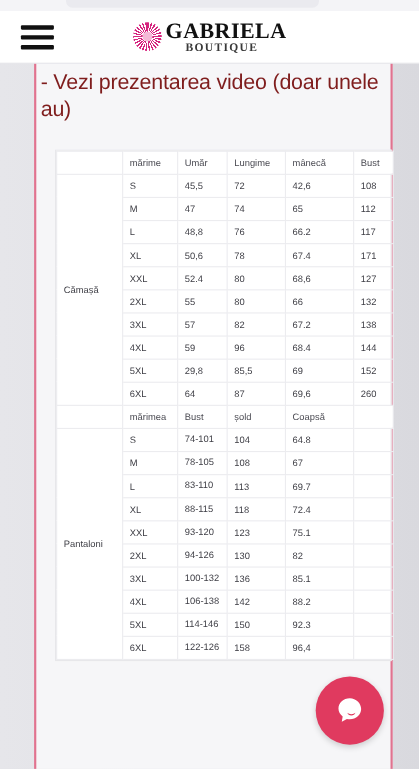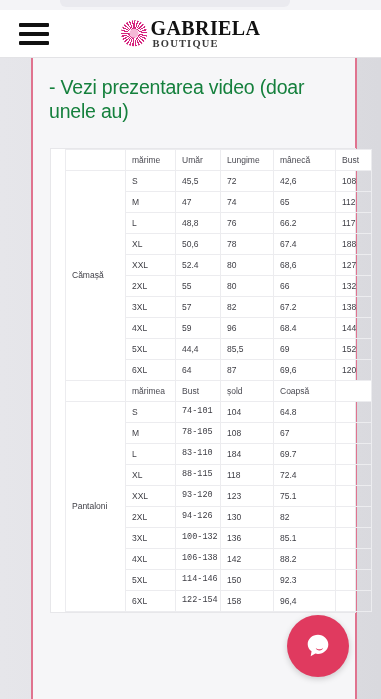--- a/index.html
+++ b/index.html
@@ -72,49 +72,48 @@
     letter-spacing: 0.4px;
     color: #111;
   }
   .logo-sub {
     font-family: "Liberation Serif", serif;
     font-weight: bold;
     font-size: 10.5px;
     letter-spacing: 1.2px;
     color: #3a3a3a;
     margin-top: 1px;
-    margin-left: 2px;
+    margin-left: 18px;
   }
 
   
   .page-frame {
     position: absolute;
     top: 58px; left: 31px;
     width: 326px; height: 641px;
     background: #f6f6f8;
     border-left: 2px solid #e0738f;
     border-right: 2px solid #e0738f;
   }
 
   .intro-text {
-    margin: 12px;
+    margin: 0;
     padding: 6px 8px 4px 4px;
     font-size: 19.5px;
     line-height: 1.22;
-    color: #15803d;
+    color: #7f1d1d;
     letter-spacing: -0.2px;
   }
 
   
   .table-wrap {
     margin: 20px 0 0 17px;
     width: 306px;
     background: #fff;
     border: 1px solid #e7e7ea;
-    padding-left: 14px;
   }
   table.size-table {
     border-collapse: collapse;
     width: 100%;
     table-layout: fixed;
     font-size: 8.5px;
     color: #3d3d44;
   }
   table.size-table td, table.size-table th {
     border: 1px solid #ececef;
@@ -141,21 +140,20 @@
     padding-left: 0;
     color: #3d3d44;
     margin-left: 24px;
   }
   td.c3 { padding-left: 12px; }
   td.range {
     font-size: 8.5px;
     line-height: 0.62;
     word-break: break-all;
     padding-left: 6px;
-    font-family: Liberation Mono, monospace;
   }
 
   
   .chat-btn {
     position: absolute;
     right: 6px; bottom: 22px;
     width: 62px; height: 62px; border-radius: 50%;
     background: #e03a5f;
     display: flex; align-items: center; justify-content: center;
     cursor: pointer;
@@ -231,21 +229,21 @@
               <td>48,8</td>
               <td>76</td>
               <td class="c3">66.2</td>
               <td>117</td>
             </tr>
             <tr>
               <td>XL</td>
               <td>50,6</td>
               <td>78</td>
               <td class="c3">67.4</td>
-              <td>188</td>
+              <td>171</td>
             </tr>
             <tr>
               <td>XXL</td>
               <td>52.4</td>
               <td>80</td>
               <td class="c3">68,6</td>
               <td>127</td>
             </tr>
             <tr>
               <td>2XL</td>
@@ -263,31 +261,31 @@
             </tr>
             <tr>
               <td>4XL</td>
               <td>59</td>
               <td>96</td>
               <td class="c3">68.4</td>
               <td>144</td>
             </tr>
             <tr>
               <td>5XL</td>
-              <td>44,4</td>
+              <td>29,8</td>
               <td>85,5</td>
               <td class="c3">69</td>
               <td>152</td>
             </tr>
             <tr>
               <td>6XL</td>
               <td>64</td>
               <td>87</td>
               <td class="c3">69,6</td>
-              <td>120</td>
+              <td>260</td>
             </tr>
             <tr class="hdr">
               <td></td>
               <td>mărimea</td>
               <td>Bust</td>
               <td>șold</td>
               <td class="c3">Coapsă</td>
               <td></td>
             </tr>
             <tr>
@@ -301,21 +299,21 @@
             <tr>
               <td>M</td>
               <td class="range">78-105</td>
               <td>108</td>
               <td class="c3">67</td>
               <td></td>
             </tr>
             <tr>
               <td>L</td>
               <td class="range">83-110</td>
-              <td>184</td>
+              <td>113</td>
               <td class="c3">69.7</td>
               <td></td>
             </tr>
             <tr>
               <td>XL</td>
               <td class="range">88-115</td>
               <td>118</td>
               <td class="c3">72.4</td>
               <td></td>
             </tr>
@@ -349,21 +347,21 @@
             </tr>
             <tr>
               <td>5XL</td>
               <td class="range">114-146</td>
               <td>150</td>
               <td class="c3">92.3</td>
               <td></td>
             </tr>
             <tr>
               <td>6XL</td>
-              <td class="range">122-154</td>
+              <td class="range">122-126</td>
               <td>158</td>
               <td class="c3">96,4</td>
               <td></td>
             </tr>
           </tbody>
       </table>
     </div>
 
     <div class="chat-btn">
       <svg viewBox="0 0 32 32" aria-hidden="true">

